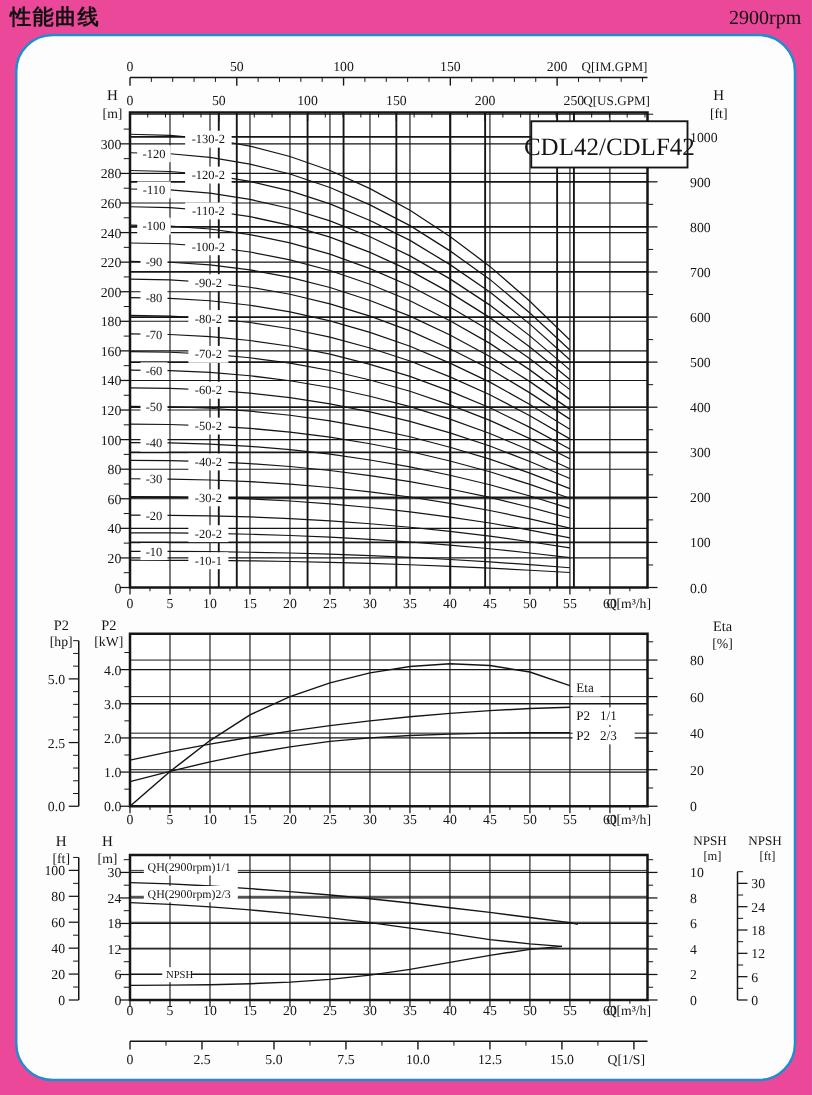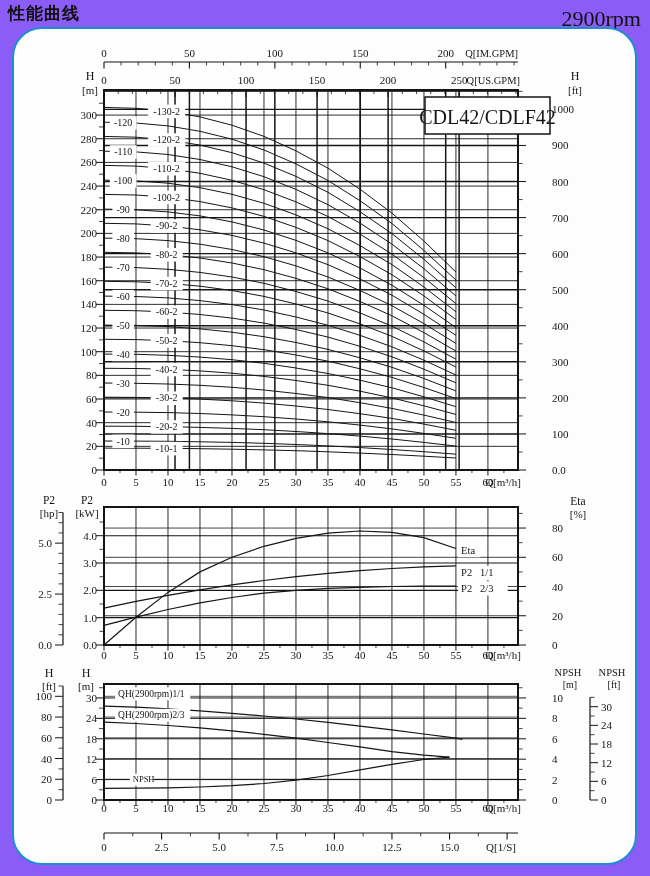--- a/index.html
+++ b/index.html
@@ -1,20 +1,20 @@
 <!DOCTYPE html>
 <html><head>
 <meta charset="utf-8">
 <style>
   html,body{margin:0;padding:0;background:#fff;width:650px;height:876px;overflow:hidden;}
-  .page{position:relative;width:650px;height:876px;background:#8b5cf6;}
+  .page{position:relative;width:650px;height:876px;background:#ec4899;}
   .hdr-title{position:absolute;left:8px;top:2px;font-family:"Liberation Sans",sans-serif;
              font-weight:bold;font-size:17px;color:#111;letter-spacing:1px;}
   .hdr-rpm{position:absolute;right:9px;top:6px;font-family:"Liberation Serif",serif;
-           font-size:22px;color:#111;}
+           font-size:16px;color:#111;}
   .figure-border{position:absolute;left:12px;top:27px;width:621px;height:834px;
                  border:2.5px solid #1e8ecf;border-radius:30px;background:#fdfdfd;}
   svg{position:absolute;left:0;top:0;}
   svg text{font-family:"Liberation Serif",serif;fill:#151515;}
 </style>
 </head>
 <body>
 
 <div class="page">
   <div class="hdr-title">性能曲线</div>

